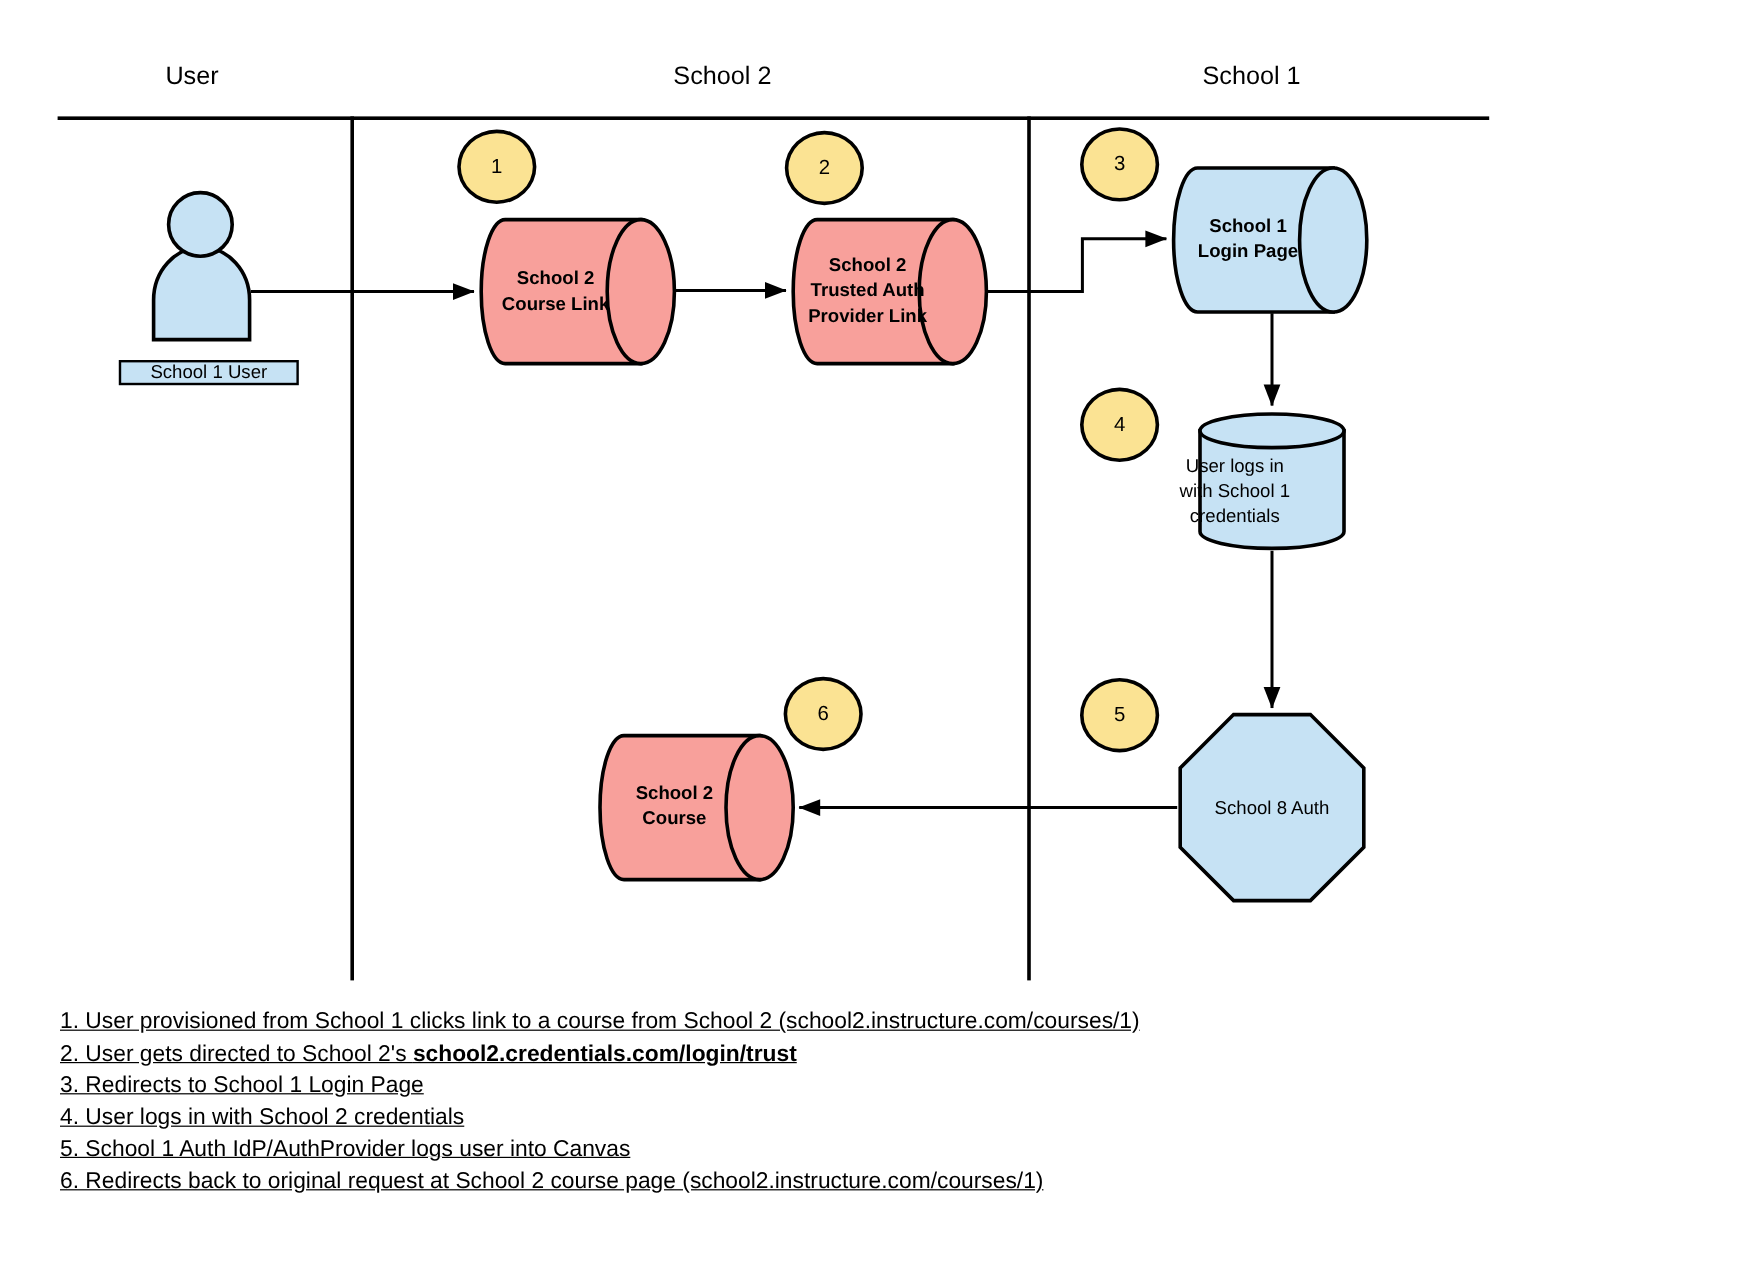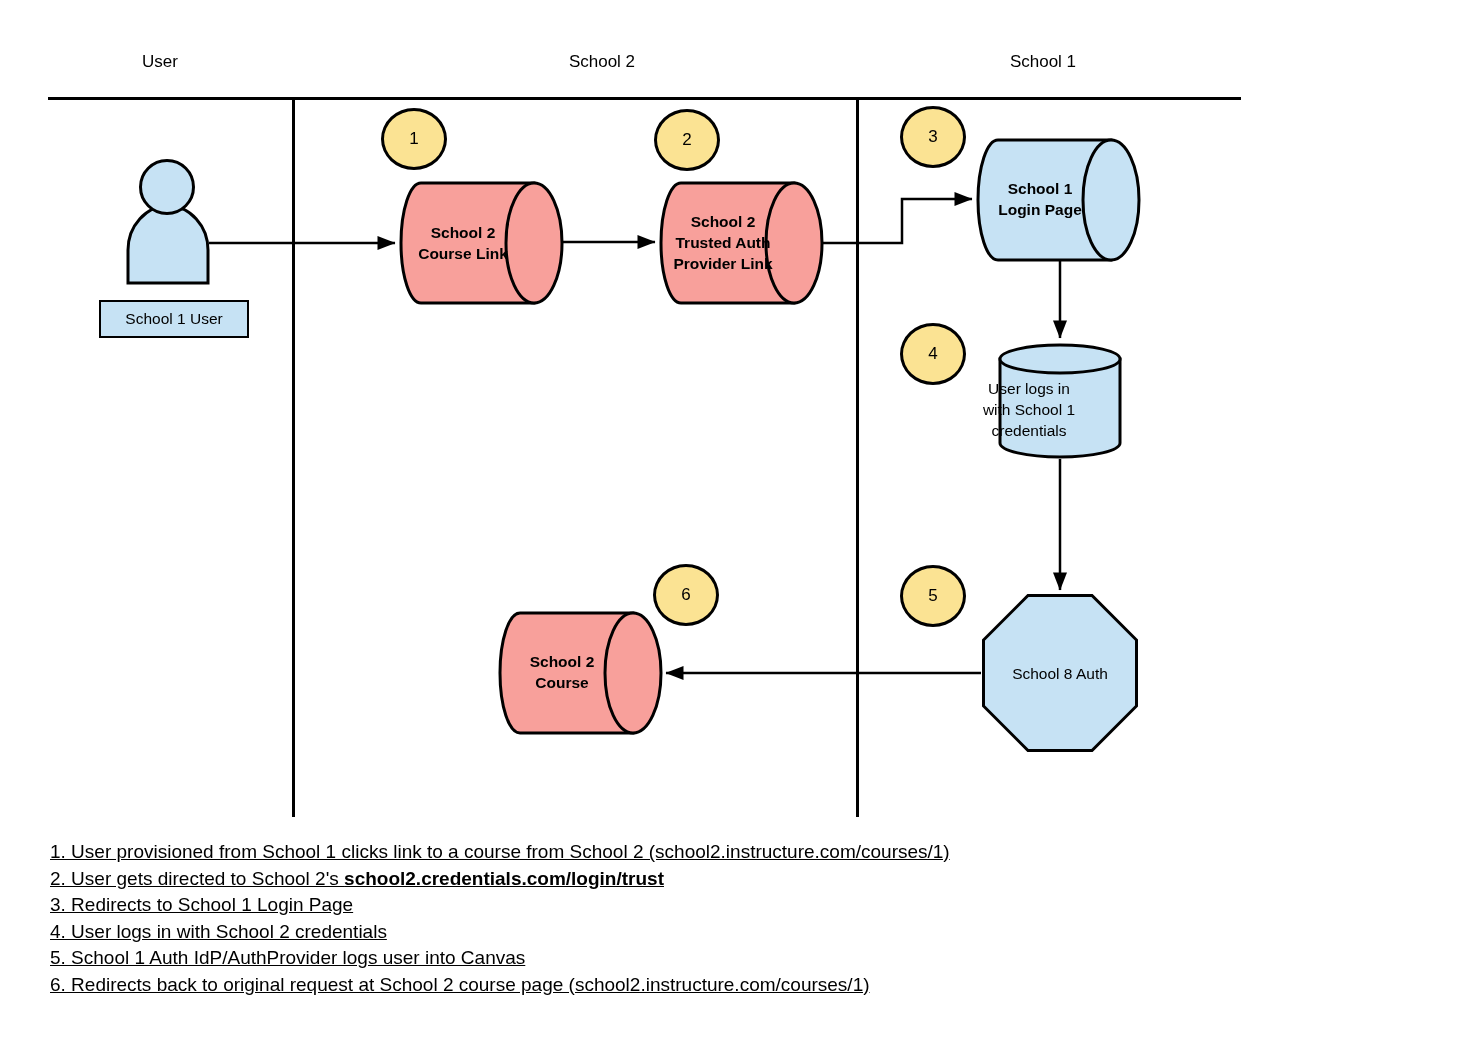--- a/index.html
+++ b/index.html
@@ -9,38 +9,38 @@
     --stroke:#000000;
     --background:#FFFFFF;
   }
   html,body{margin:0;padding:0;background:var(--background);}
   #canvas{
     position:relative;width:1469px;height:1060px;background:var(--background);
     font-family:"Liberation Sans", sans-serif;color:#000;overflow:hidden;
   }
   .lane-header{
     position:absolute;top:52px;transform:translateX(-50%);
-    font-size:17px;white-space:nowrap;
+    font-size:21px;white-space:nowrap;
   }
   .hline{position:absolute;background:var(--stroke);height:3px;}
   .vline{position:absolute;background:var(--stroke);width:3px;}
   .badge{
     position:absolute;width:66px;height:62px;border:3px solid var(--stroke);
     border-radius:50%;background:var(--badge-yellow);
     display:flex;align-items:center;justify-content:center;
     font-size:17px;box-sizing:border-box;
   }
   .node-svg{position:absolute;overflow:visible;}
   .node-label{
     position:absolute;text-align:center;white-space:pre-line;
     font-size:15.5px;line-height:21px;
   }
   .node-label.bold{font-weight:bold;}
   .actor-box{
-    position:absolute;left:99px;top:300px;width:150px;height:38px;
+    position:absolute;left:99px;top:300px;width:150px;height:21px;
     background:var(--node-blue);border:2.5px solid var(--stroke);
     box-sizing:border-box;display:flex;align-items:center;justify-content:center;
     font-size:15.5px;
   }
   #arrow-layer{position:absolute;left:0;top:0;pointer-events:none;}
   .steps{
     position:absolute;left:50px;top:839px;font-size:19px;line-height:26.6px;
     white-space:nowrap;
     text-decoration:underline;
   }

